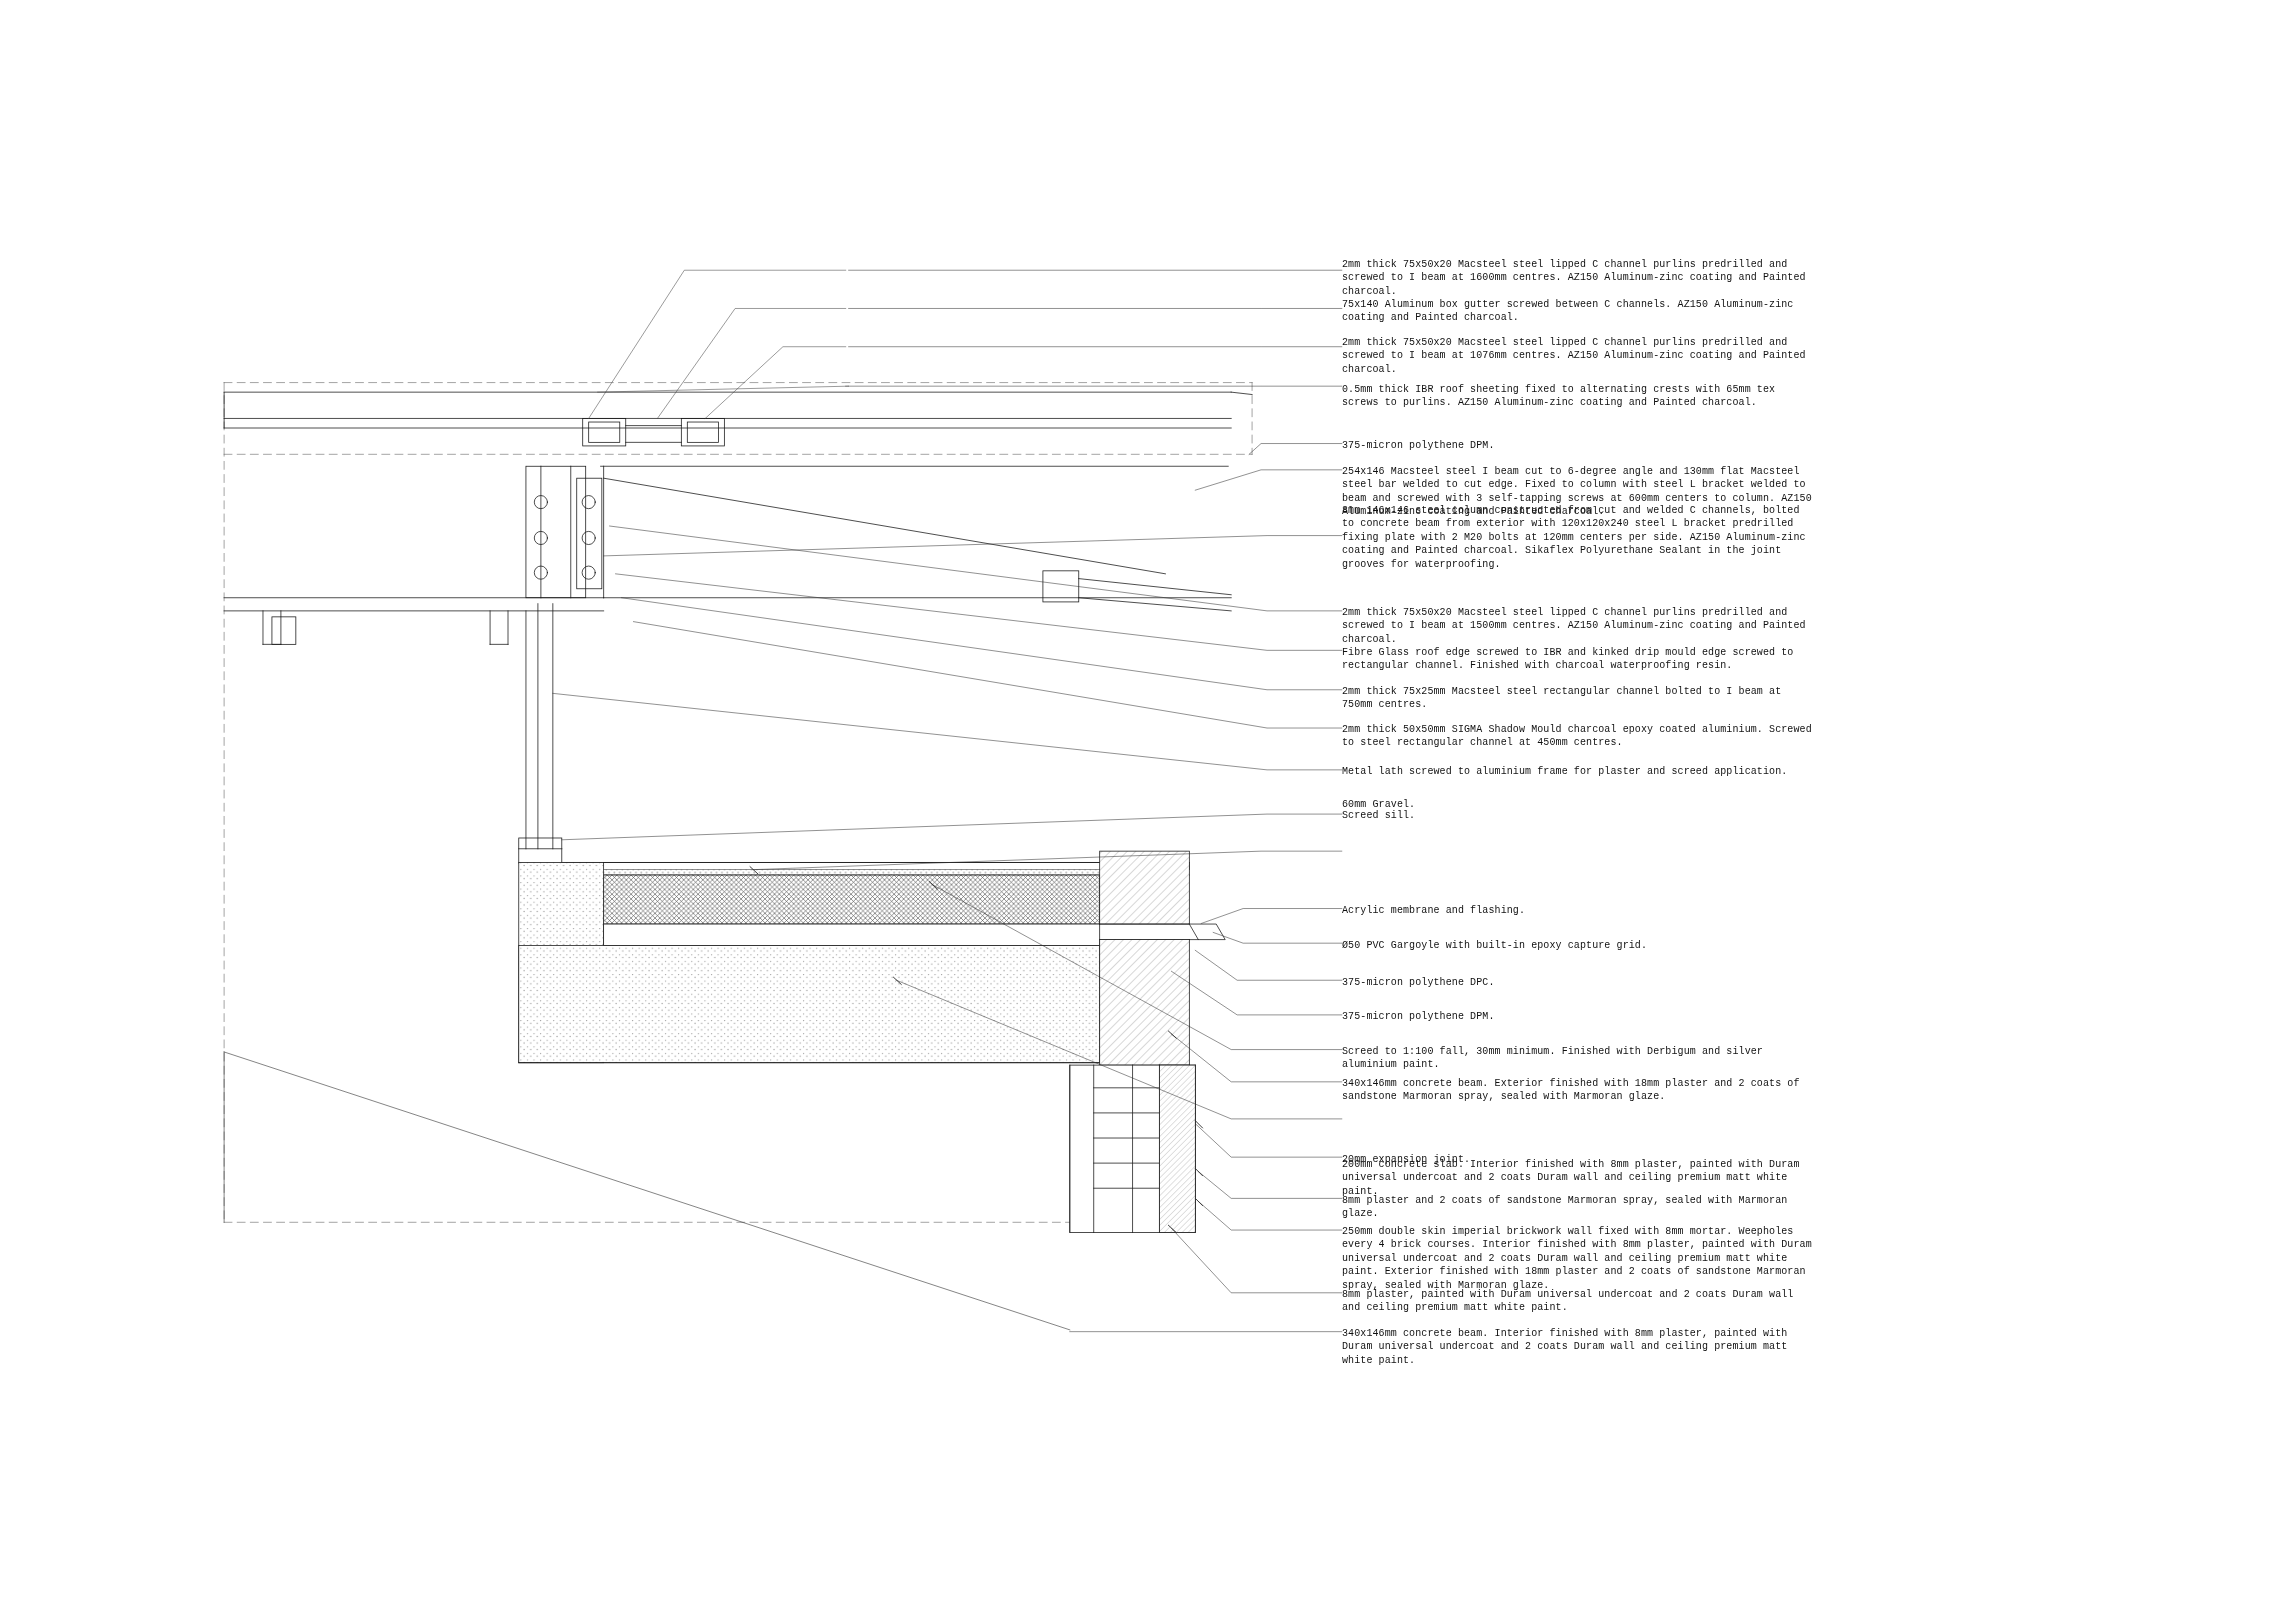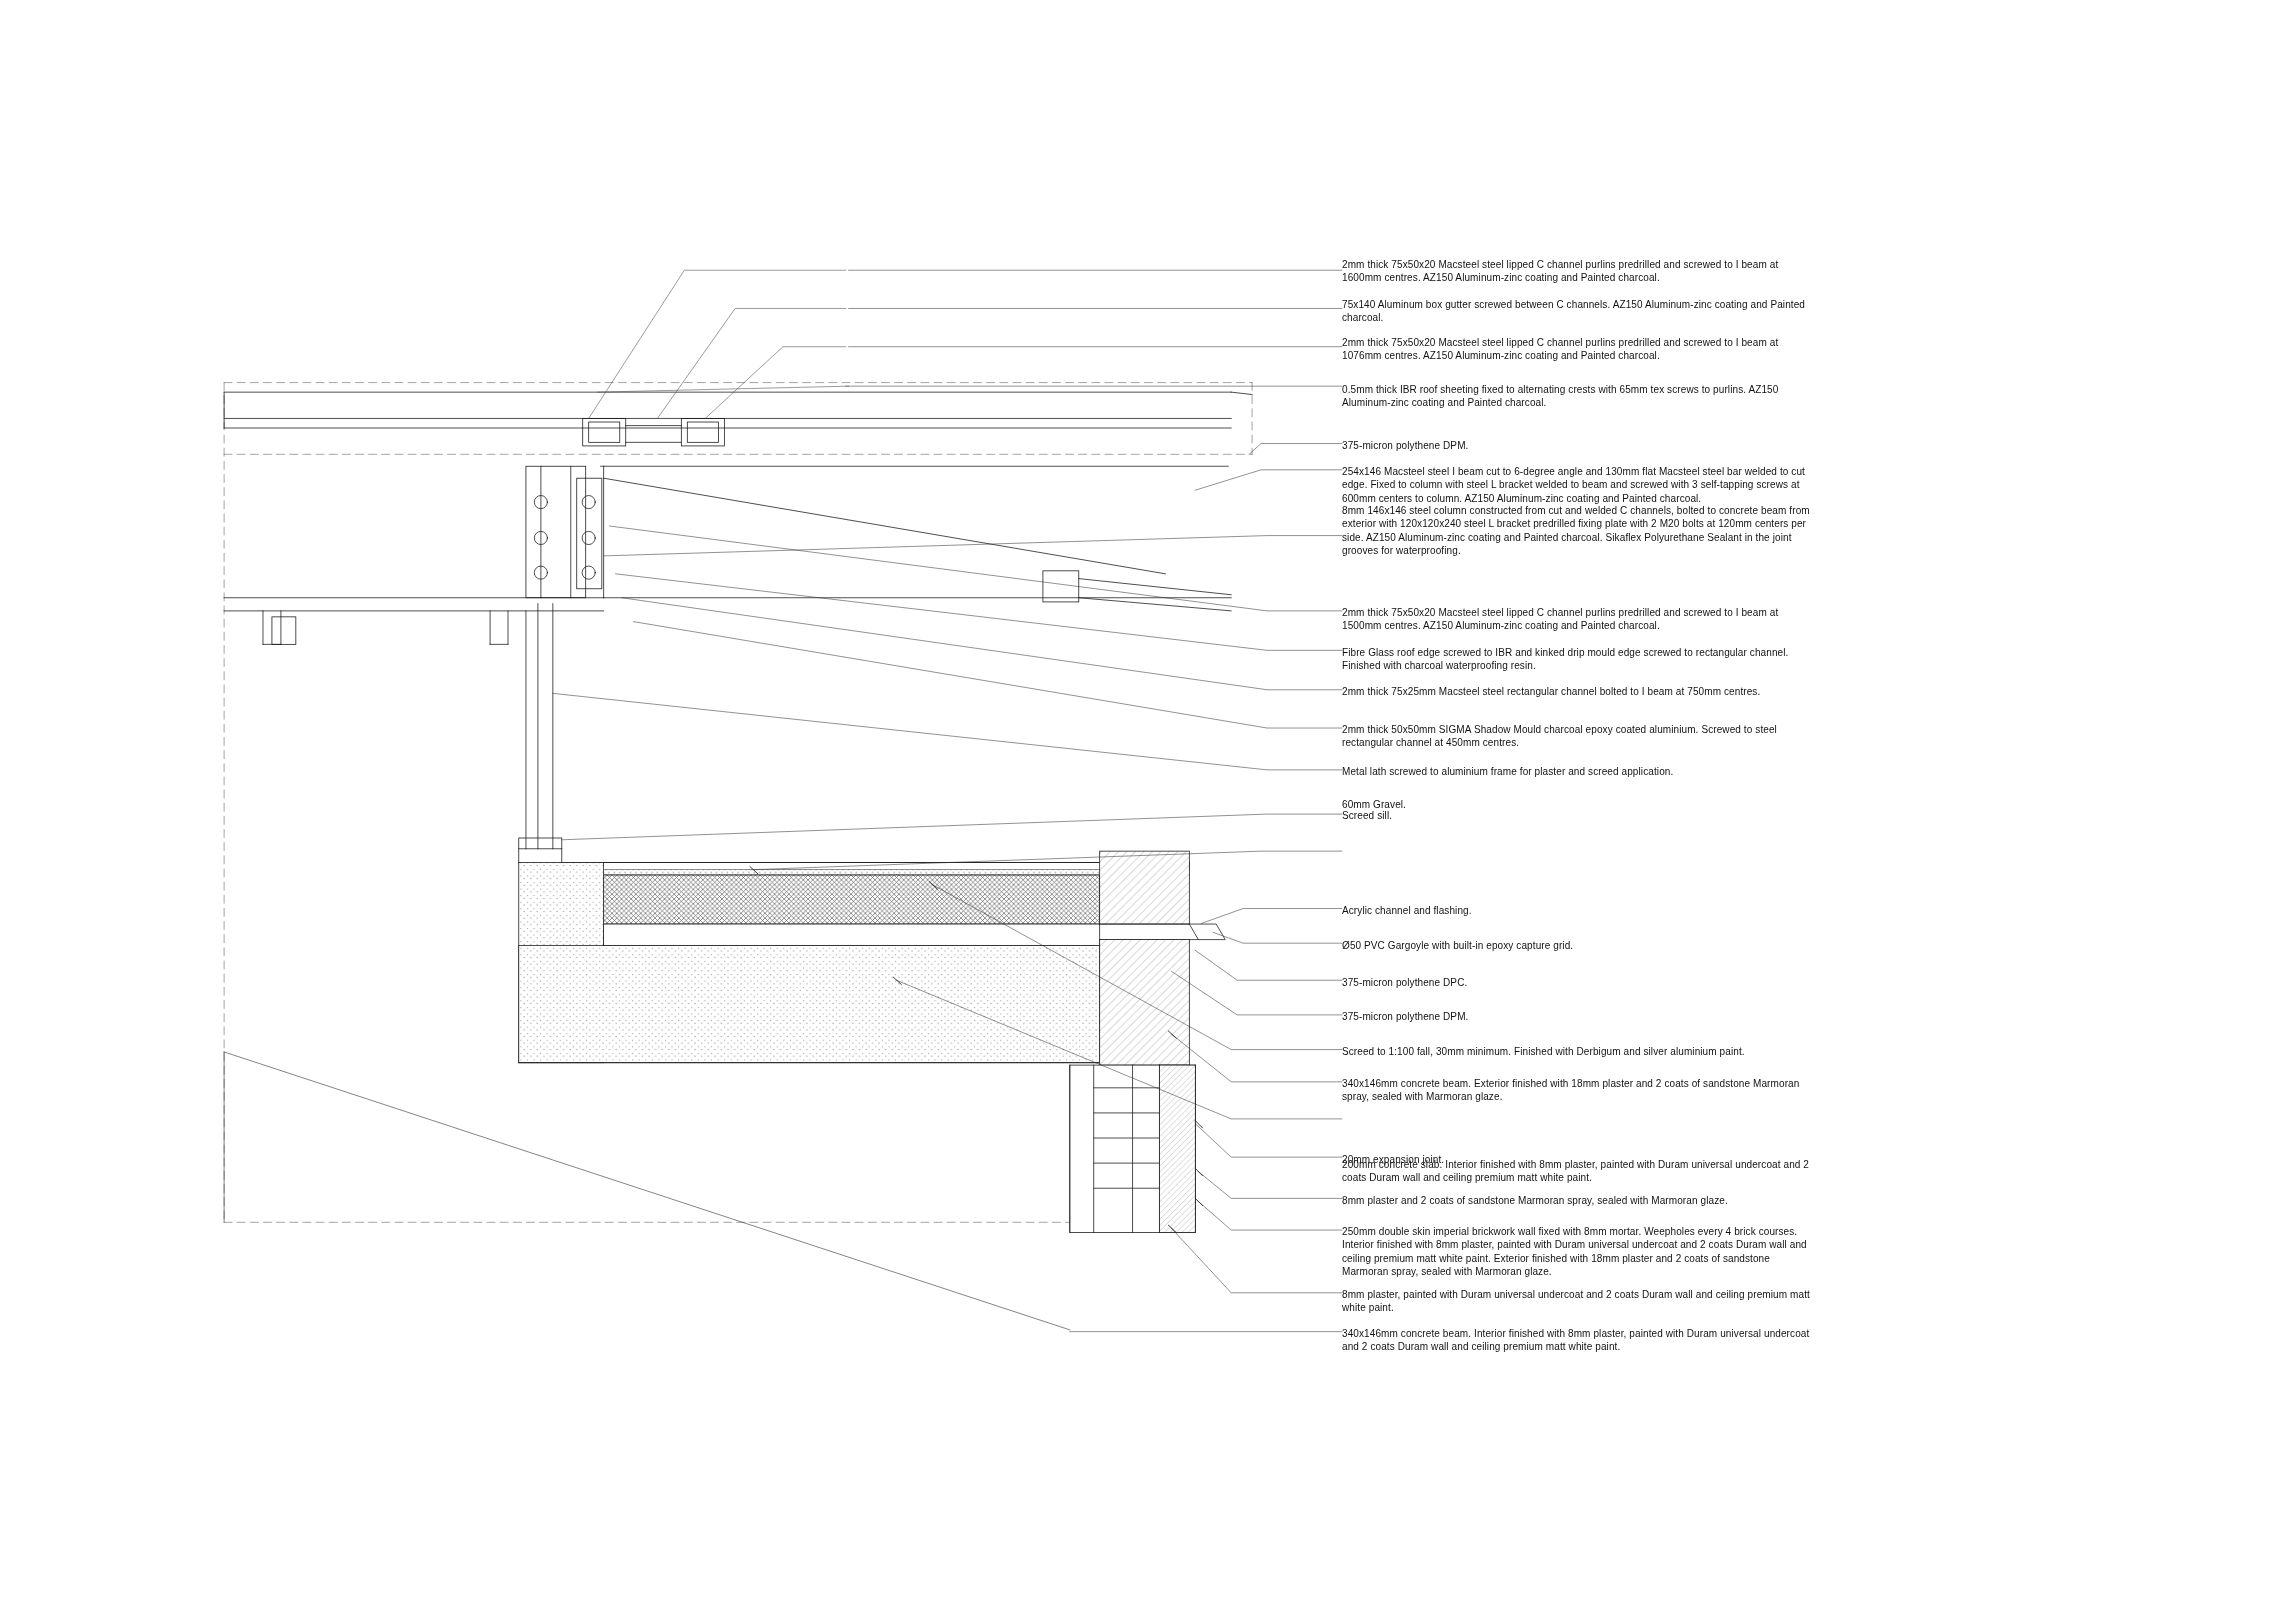--- a/index.html
+++ b/index.html
@@ -35,20 +35,21 @@
     width: 490px;
     height: 1621px;
   }
   .note {
     position: absolute;
     width: 472px;
     font-size: 10px;
     line-height: 1.34;
     color: #111;
     letter-spacing: 0.01em;
+    font-family: Liberation Mono, monospace;
   }
   .note-text {
     display: block;
   }
 </style>
 </head>
 <body>
 
 <div id="sheet">
 
@@ -285,21 +286,21 @@
     <div class="note" style="top:765px">
       <span class="note-text">Metal lath screwed to aluminium frame for plaster and screed application.</span>
     </div>
     <div class="note" style="top:809px">
       <span class="note-text">Screed sill.</span>
     </div>
     <div class="note" style="top:798px">
       <span class="note-text">60mm Gravel.</span>
     </div>
     <div class="note" style="top:904px">
-      <span class="note-text">Acrylic channel and flashing.</span>
+      <span class="note-text">Acrylic membrane and flashing.</span>
     </div>
     <div class="note" style="top:939px">
       <span class="note-text">Ø50 PVC Gargoyle with built-in epoxy capture grid.</span>
     </div>
     <div class="note" style="top:976px">
       <span class="note-text">375-micron polythene DPC.</span>
     </div>
     <div class="note" style="top:1010px">
       <span class="note-text">375-micron polythene DPM.</span>
     </div>

